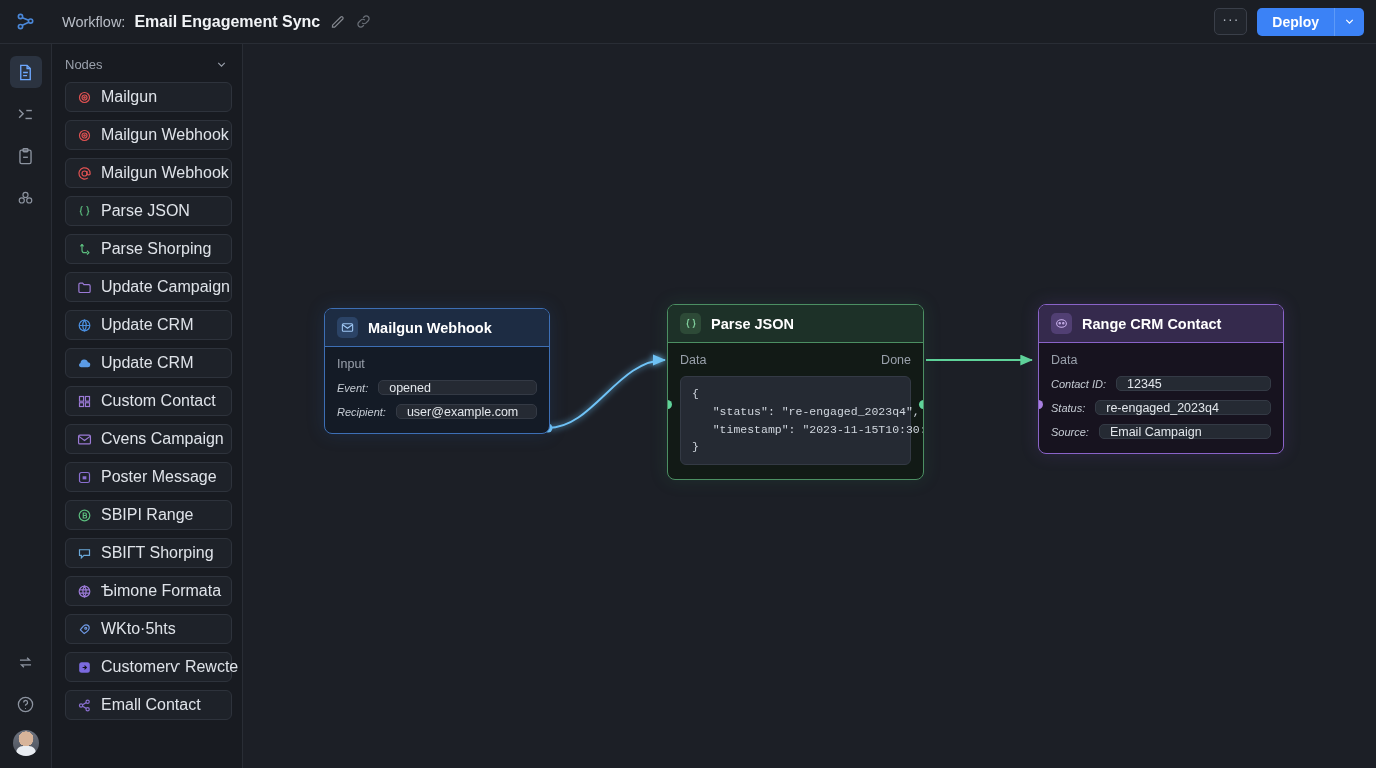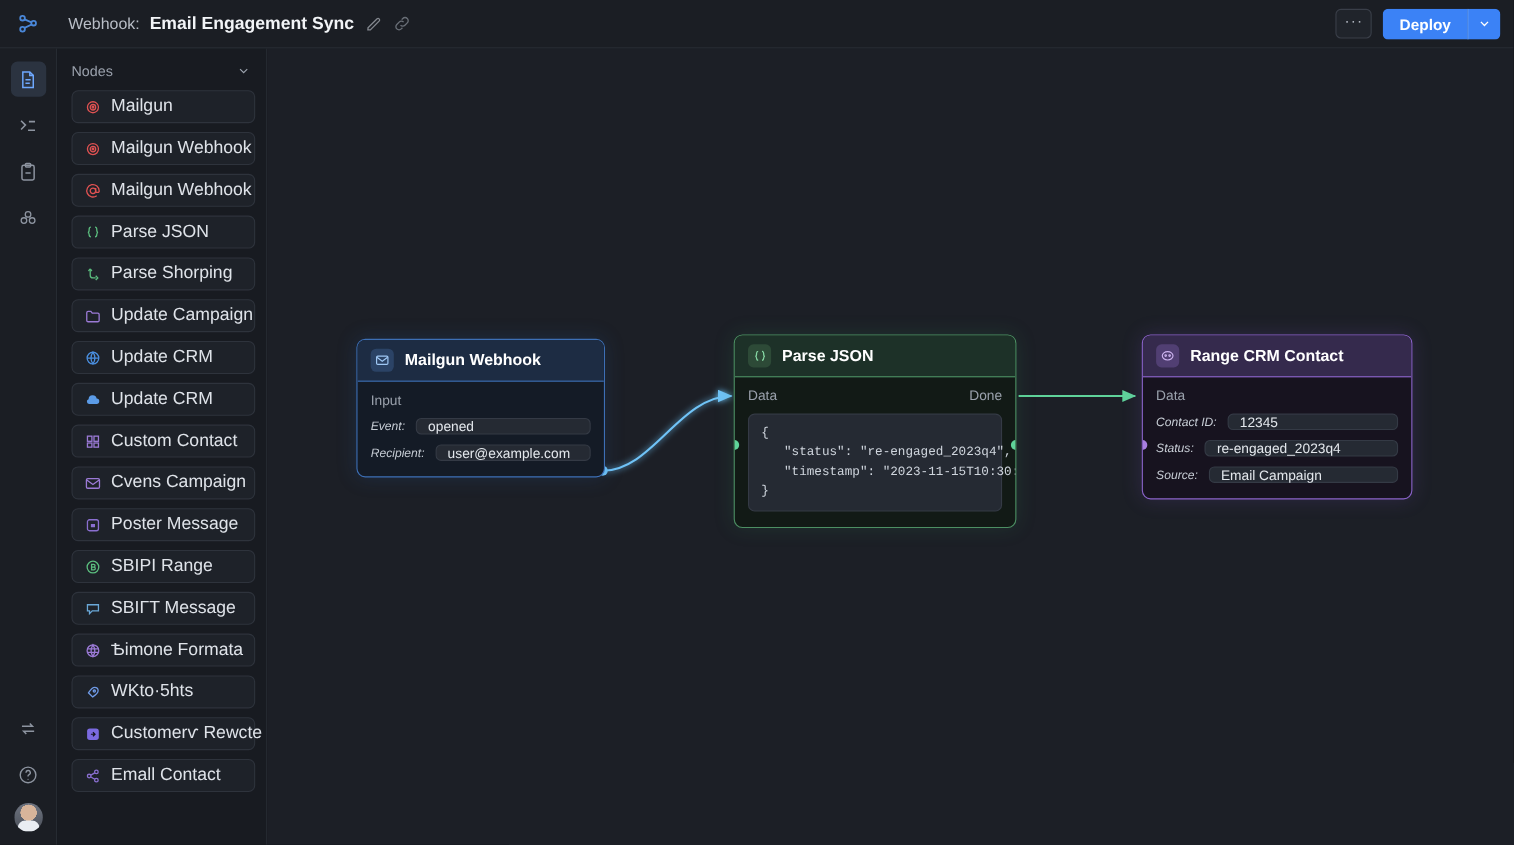--- a/index.html
+++ b/index.html
@@ -139,21 +139,21 @@
   <div class="topbar">
     <div class="brand-slot">
       <svg width="22" height="22" viewBox="0 0 24 24" fill="none" stroke="#4a87d8" stroke-width="1.8">
         <circle cx="6" cy="6" r="2.3"></circle>
           <circle cx="17" cy="11" r="2.3"></circle>
           <circle cx="6" cy="17" r="2.3"></circle>
         <path d="M8 7.3 L14.9 10.2 M8 15.6 L15 12.3"></path>
       </svg>
     </div>
     <div class="title-wrap">
-      <span class="title-prefix">Webhook:</span>
+      <span class="title-prefix">Workflow:</span>
       <span class="title-main">Email Engagement Sync</span>
       <svg class="title-icon" viewBox="0 0 24 24" fill="none" stroke="#c3c8d0" stroke-width="1.7">
         <path d="M4 20h4L19.5 8.5a2 2 0 0 0-2.8-2.8L5 17.2V20z"></path>
       </svg>
       <svg class="title-icon" viewBox="0 0 24 24" fill="none" stroke="#9aa1ab" stroke-width="1.7">
         <path d="M10 14a4 4 0 0 0 5.7 0l3-3A4 4 0 1 0 13 5.3l-1.5 1.5"></path>
         <path d="M14 10a4 4 0 0 0-5.7 0l-3 3A4 4 0 1 0 11 18.7l1.5-1.5"></path>
       </svg>
     </div>
     <div class="topbar-right">
@@ -337,21 +337,21 @@
               </svg>
             </span>
             <span class="ni-label">SBIPI Range</span>
           </div>
           <div class="node-item">
             <span class="ni-ico">
               <svg width="15" height="15" viewBox="0 0 24 24" fill="none" stroke="#6aa8d8" stroke-width="1.9">
                 <path d="M4 6h16v9H11l-4 4v-4H4z"></path>
               </svg>
             </span>
-            <span class="ni-label">SBIΓT Message</span>
+            <span class="ni-label">SBIΓT Shorping</span>
           </div>
           <div class="node-item">
             <span class="ni-ico">
               <svg width="15" height="15" viewBox="0 0 24 24" fill="none" stroke="#9b7ad6" stroke-width="1.9">
                 <circle cx="12" cy="12" r="8.5"></circle>
                 <path d="M3.5 9.5h17M3.5 14.5h17M12 3.5a16 16 0 0 1 0 17 16 16 0 0 1 0-17z"></path>
               </svg>
             </span>
             <span class="ni-label">Ѣimone Formata</span>
           </div>

